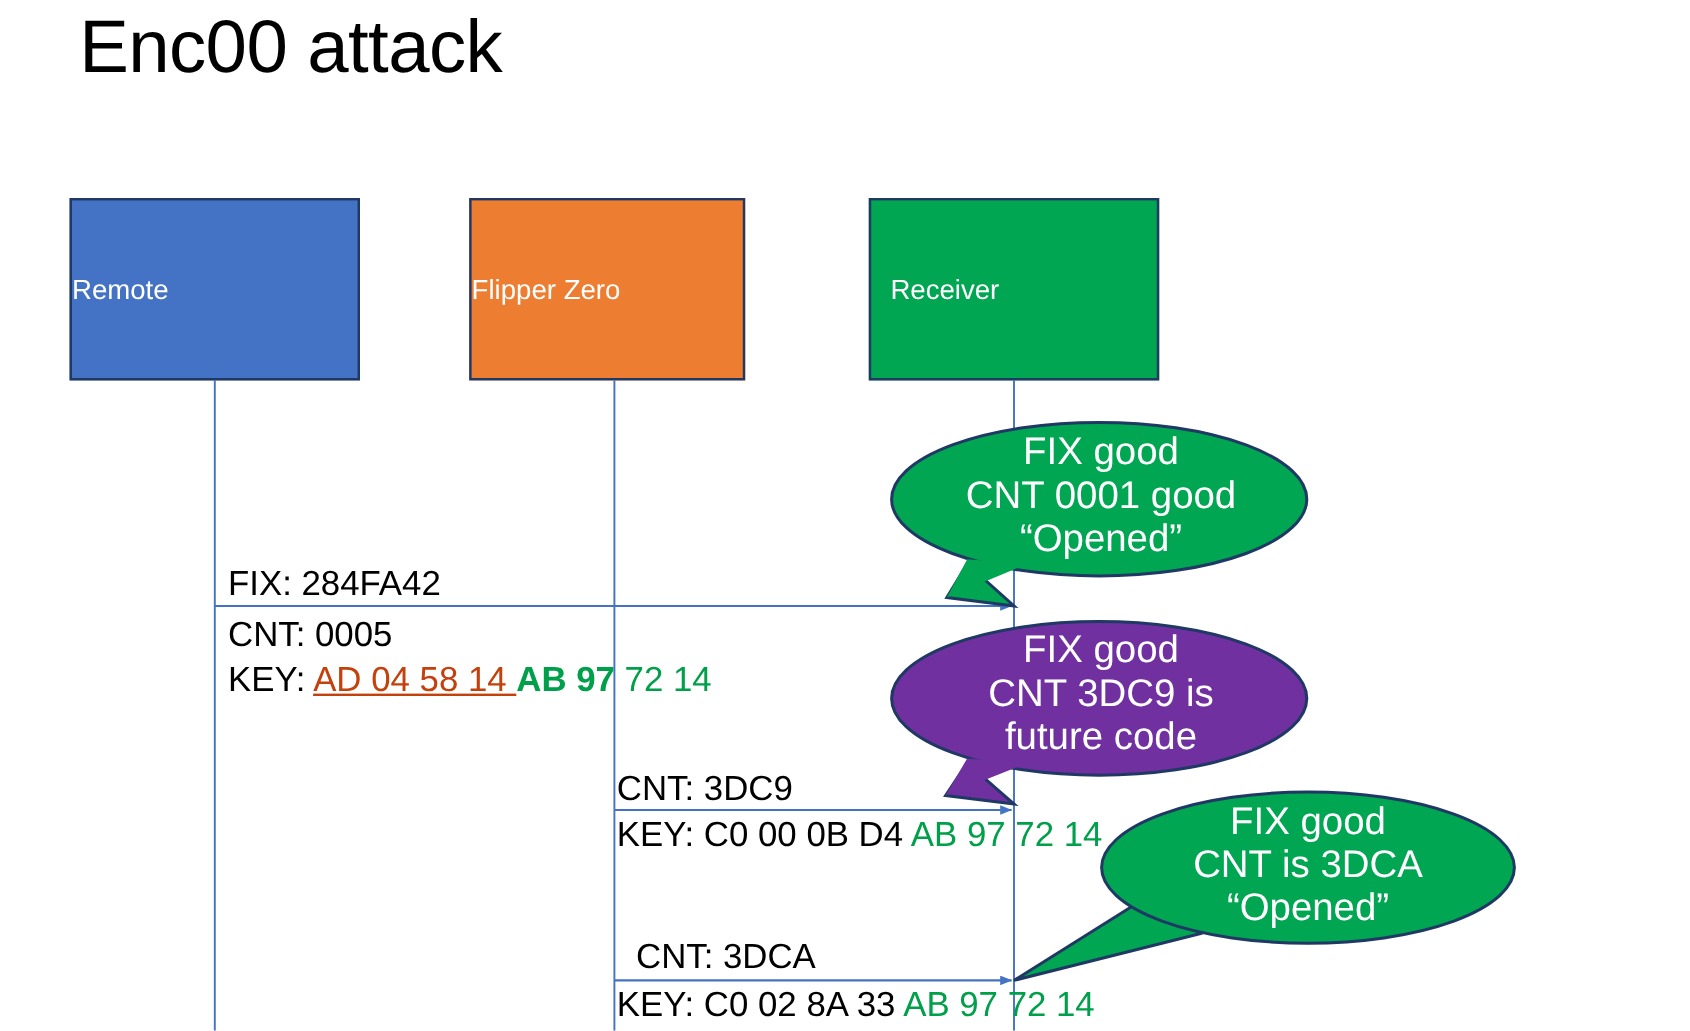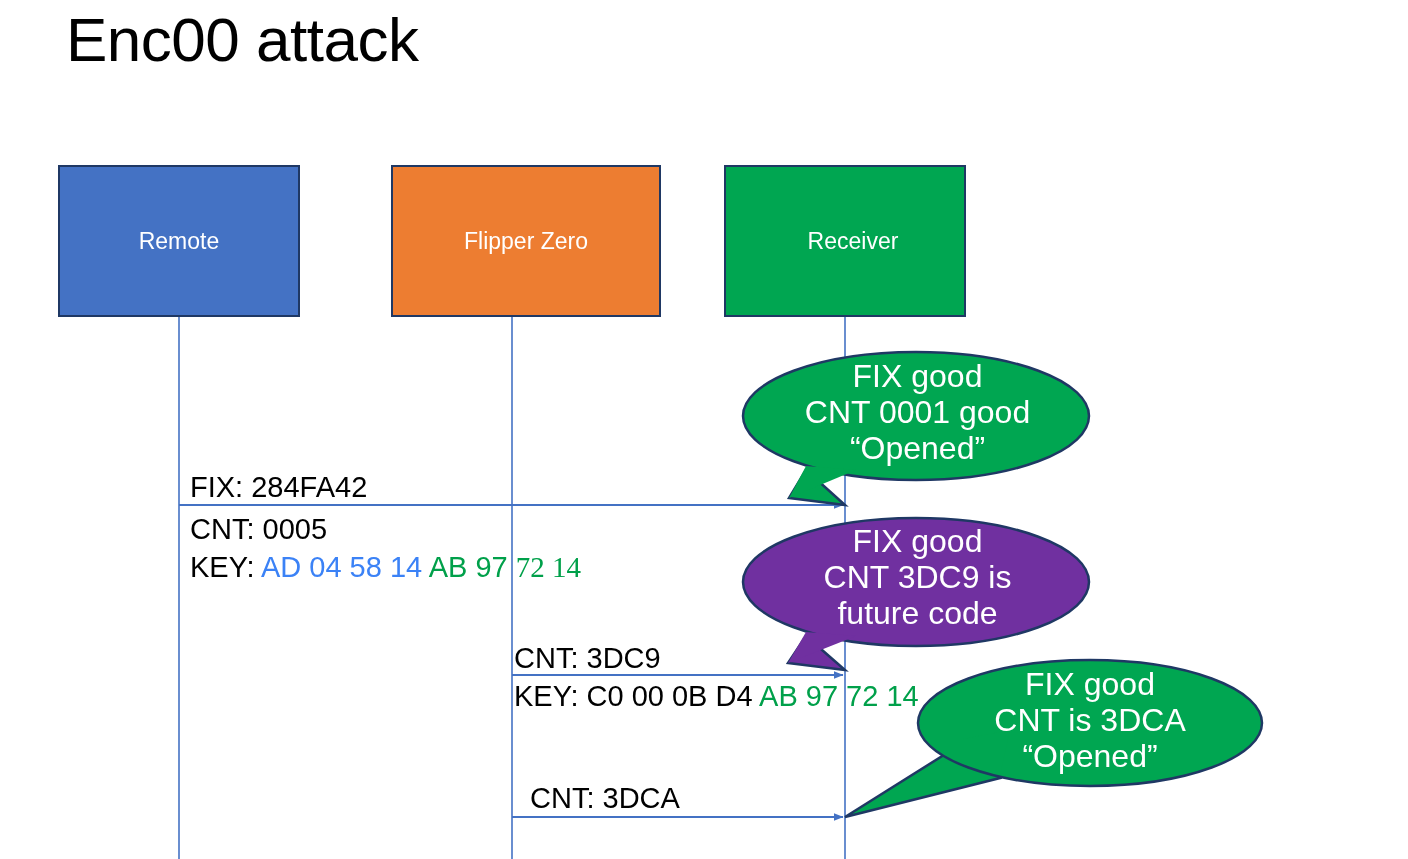--- a/index.html
+++ b/index.html
@@ -39,27 +39,27 @@
     width: 1408px;
     height: 859px;
   }
   
   .actor-box {
     position: absolute;
     box-sizing: border-box;
     border: 2px solid #1F3864;
     display: flex;
     align-items: center;
-    justify-content: center;
+    justify-content: flex-start;
     color: #ffffff;
     font-size: 23px;
     font-weight: 400;
   }
   #actor-0 { left: 58px;  top: 165px; width: 242px; height: 152px; background: #4472C4; }
-  #actor-1 { left: 391px; top: 165px; width: 270px; height: 152px; background: #ED7D31; }
+  #actor-1 { left: 391px; top: 165px; width: 230px; height: 152px; background: #ED7D31; }
   #actor-2 { left: 724px; top: 165px; width: 242px; height: 152px; background: #00A651; padding-left: 16px; }
 
   
   .msg-label {
     position: absolute;
     font-size: 29px;
     line-height: 30px;
     white-space: nowrap;
     color: #000000;
   }
@@ -131,26 +131,27 @@
   </div>
   <div class="actor-box" id="actor-1">
     <span>Flipper Zero</span>
   </div>
   <div class="actor-box" id="actor-2">
     <span>Receiver</span>
   </div>
 
   <div class="msg-label" id="msg-0-line0"><span>FIX: 284FA42</span></div>
   <div class="msg-label" id="msg-0-line1"><span>CNT: 0005</span></div>
-  <div class="msg-label" id="msg-0-line2"><span>KEY: </span><span style="color: #3b82f6;">AD 04 58 14 </span><span style="color: rgb(0, 160, 74); font-weight: normal; margin-top: 40px;">AB 97 </span><span style="color: rgb(0, 160, 74); font-family: Liberation Serif, serif;">72 14</span></div>
+  <div class="msg-label" id="msg-0-line2"><span>KEY: </span><span style="color: #c2410c; text-decoration: underline;">AD 04 58 14 </span><span style="color: rgb(0, 160, 74); font-weight: bold; margin-top: 40px;">AB 97 </span><span style="color: rgb(0, 160, 74);">72 14</span></div>
 
   <div class="msg-label" id="msg-1-line0"><span>CNT: 3DC9</span></div>
   <div class="msg-label" id="msg-1-line1"><span>KEY: C0 00 0B D4 </span><span style="color: rgb(0, 160, 74);">AB 97 72 14</span></div>
 
   <div class="msg-label" id="msg-2-line0"><span>CNT: 3DCA</span></div>
+  <div class="msg-label" id="msg-2-line1"><span>KEY: C0 02 8A 33 </span><span style="color: rgb(0, 160, 74);">AB 97 72 14</span></div>
 
   <div class="bubble-text" id="bubble-text-0">
       <div>FIX good</div>
       <div>CNT 0001 good</div>
       <div>“Opened”</div>
     </div>
   <div class="bubble-text" id="bubble-text-1">
       <div>FIX good</div>
       <div>CNT 3DC9 is</div>
       <div>future code</div>

